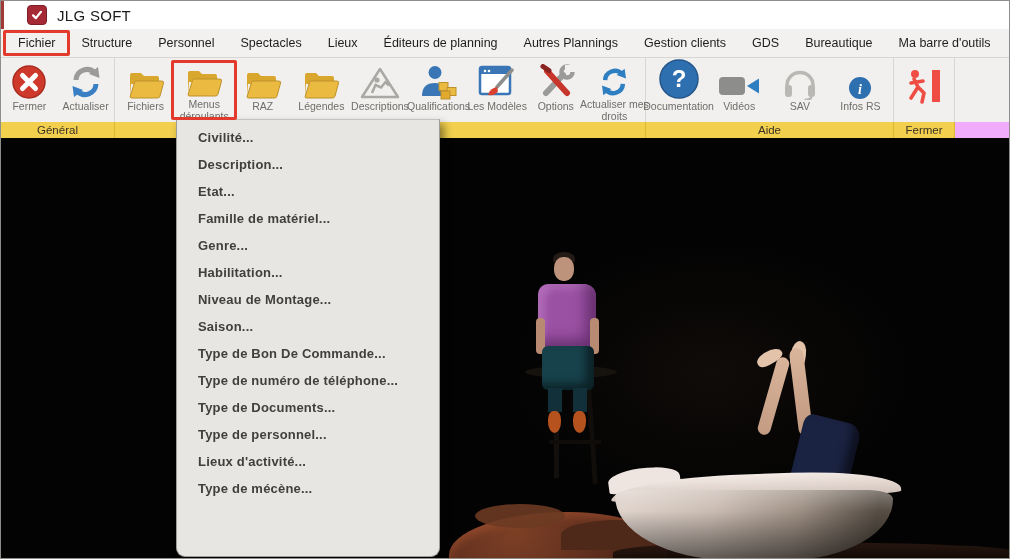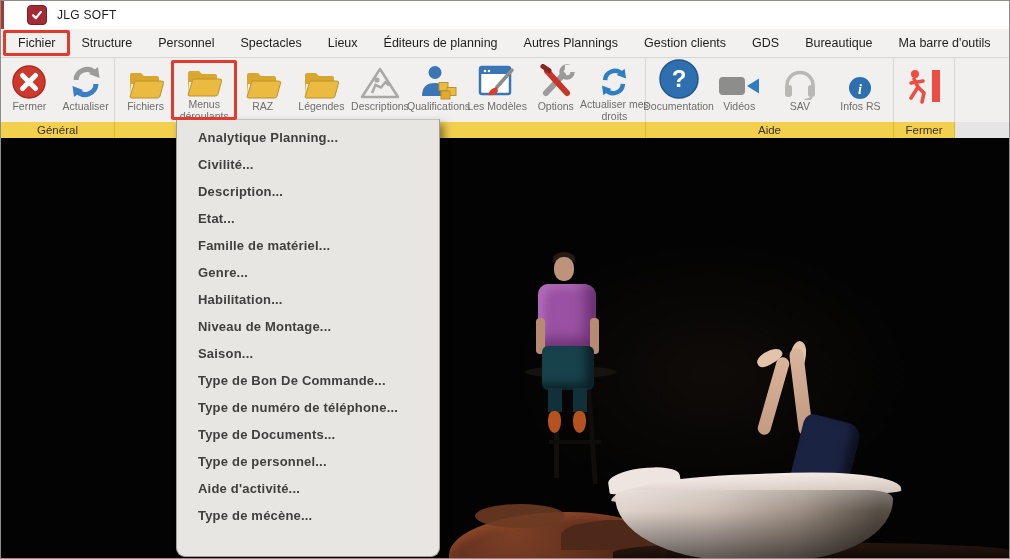--- a/index.html
+++ b/index.html
@@ -3,36 +3,36 @@
 <meta charset="utf-8">
 <style>
   html,body{margin:0;padding:0;background:#555;}
   .window{position:relative;width:1010px;height:559px;background:#fff;overflow:hidden;
     font-family:"Liberation Sans",sans-serif;border:1px solid #8f8d8a;box-sizing:border-box;}
   
   .titlebar{position:relative;height:28px;background:#fff;display:flex;align-items:center;padding-left:26px;gap:10px;}
   .titlebar::before{content:"";position:absolute;left:0;top:0;width:3px;height:28px;background:#a03a32;}
   .app-check{width:18px;height:18px;border-radius:4px;background:#a52a35;border:1px solid #7e1f28;
     display:flex;align-items:center;justify-content:center;}
-  .app-title{font-size:12px;color:#1c1c1c;letter-spacing:.3px;}
+  .app-title{font-size:15px;color:#1c1c1c;letter-spacing:.3px;}
   
   .menubar{height:28px;background:#f2f1ef;border-bottom:1px solid #d8d6d2;display:flex;align-items:center;
     padding:0 4px;font-size:12.5px;color:#1d1d1b;}
   .tab{position:relative;padding:0 13px;height:28px;line-height:28px;white-space:nowrap;cursor:default;}
   
   .ribbon{height:64px;background:#f1f0ee;display:flex;align-items:stretch;}
   .tb-group{display:flex;justify-content:space-evenly;align-items:stretch;border-right:1px solid #d9d7d3;
     box-sizing:border-box;padding-top:2px;flex:none;}
   .tb-filler{flex:1;}
   .tb-btn{position:relative;display:flex;flex-direction:column;align-items:center;cursor:default;}
   .tb-btn.icon-only{justify-content:center;padding-bottom:6px;}
   .tb-icon{height:40px;display:flex;align-items:flex-end;justify-content:center;}
   .tb-label{width:72px;margin:1px -8px 0;font-size:10.5px;line-height:11.5px;color:#6f6e6b;text-align:center;}
   
-  .band{height:17px;background:#e5e5e5;display:flex;border-bottom:1px solid #a9a7a3;box-sizing:border-box;}
+  .band{height:17px;background:#f0abfc;display:flex;border-bottom:1px solid #a9a7a3;box-sizing:border-box;}
   .band-seg{background:#f2cf4d;border-right:1px solid #dcb92f;font-size:11.5px;color:#3a3127;
     text-align:center;line-height:16px;flex:none;overflow:hidden;white-space:nowrap;box-sizing:border-box;}
   .band-filler{flex:1;}
   
   .stage{position:absolute;left:0;top:137px;width:1010px;height:422px;background:#030303;overflow:hidden;}
   .stage *{position:absolute;}
   .spot{left:430px;top:50px;width:560px;height:370px;
     background:radial-gradient(closest-side,rgba(80,55,40,.16),transparent 72%);}
   .man-hair{left:552px;top:114px;width:22px;height:13px;background:#241a16;border-radius:50% 50% 40% 40%;}
   .man-head{left:553px;top:119px;width:20px;height:24px;background:#bd937c;border-radius:45%;}
@@ -324,30 +324,29 @@
     <div class="moss3"></div>
     <div class="ground"></div>
     <div>
       <div class="tub-lip"></div>
       <div class="tub-rim"></div>
       <div class="tub-body"></div>
     </div>
   </div>
 
   <div class="dropdown">
-      <div class="dd-item">Analytique Planning...</div>
       <div class="dd-item">Civilité...</div>
       <div class="dd-item">Description...</div>
       <div class="dd-item">Etat...</div>
       <div class="dd-item">Famille de matériel...</div>
       <div class="dd-item">Genre...</div>
       <div class="dd-item">Habilitation...</div>
       <div class="dd-item">Niveau de Montage...</div>
       <div class="dd-item">Saison...</div>
       <div class="dd-item">Type de Bon De Commande...</div>
       <div class="dd-item">Type de numéro de téléphone...</div>
       <div class="dd-item">Type de Documents...</div>
       <div class="dd-item">Type de personnel...</div>
-      <div class="dd-item">Aide d'activité...</div>
+      <div class="dd-item">Lieux d'activité...</div>
       <div class="dd-item">Type de mécène...</div>
     </div>
 
 </div>
 
 </body></html>

